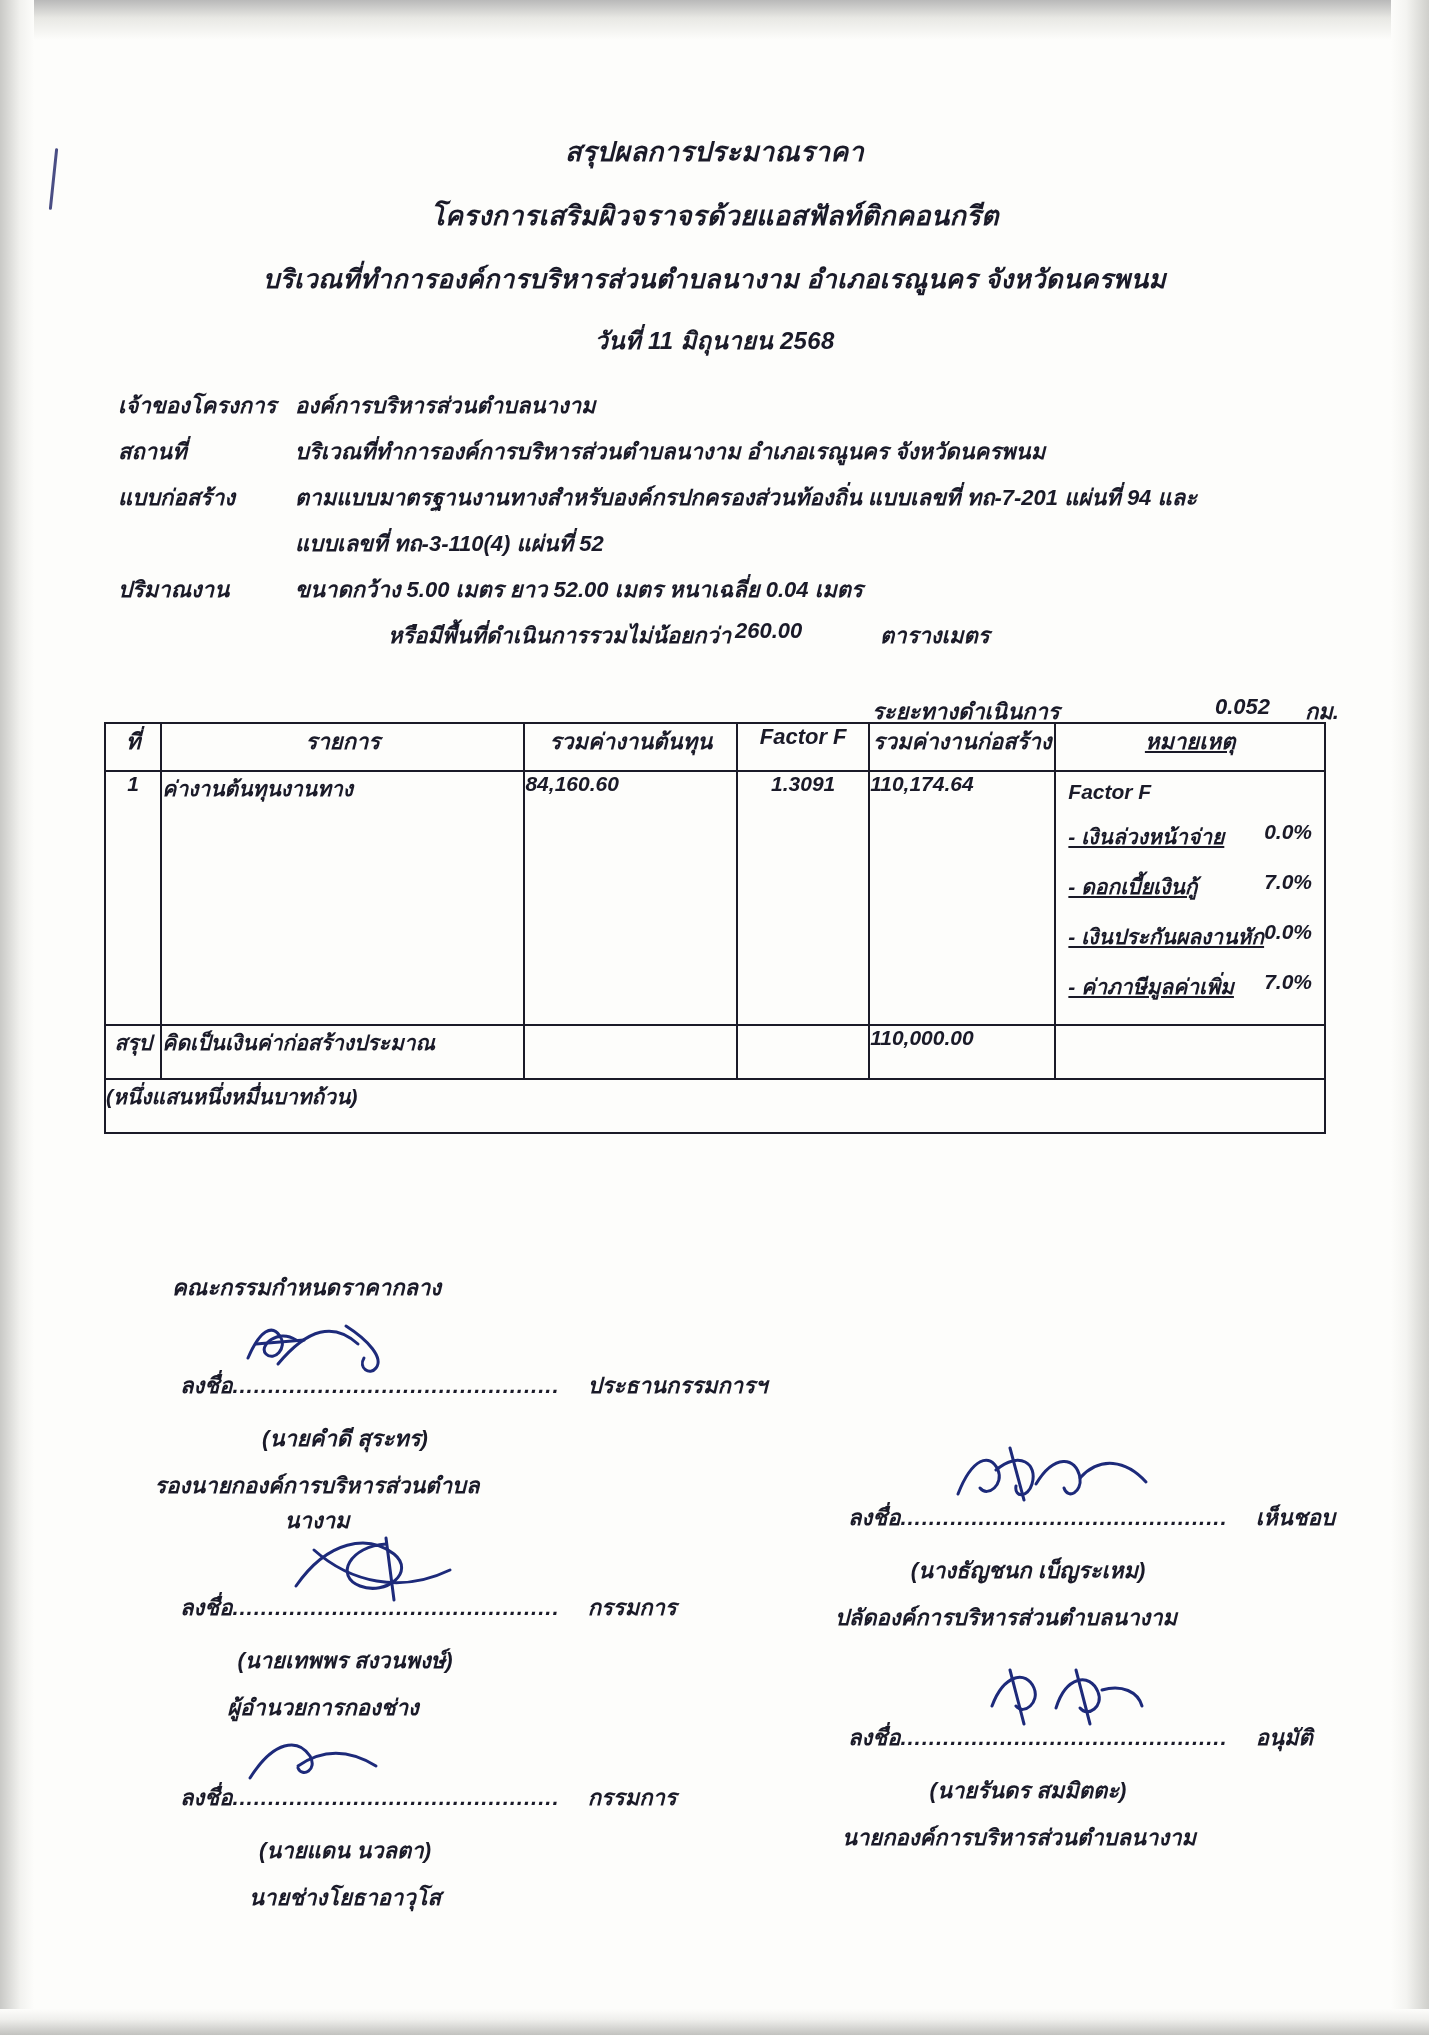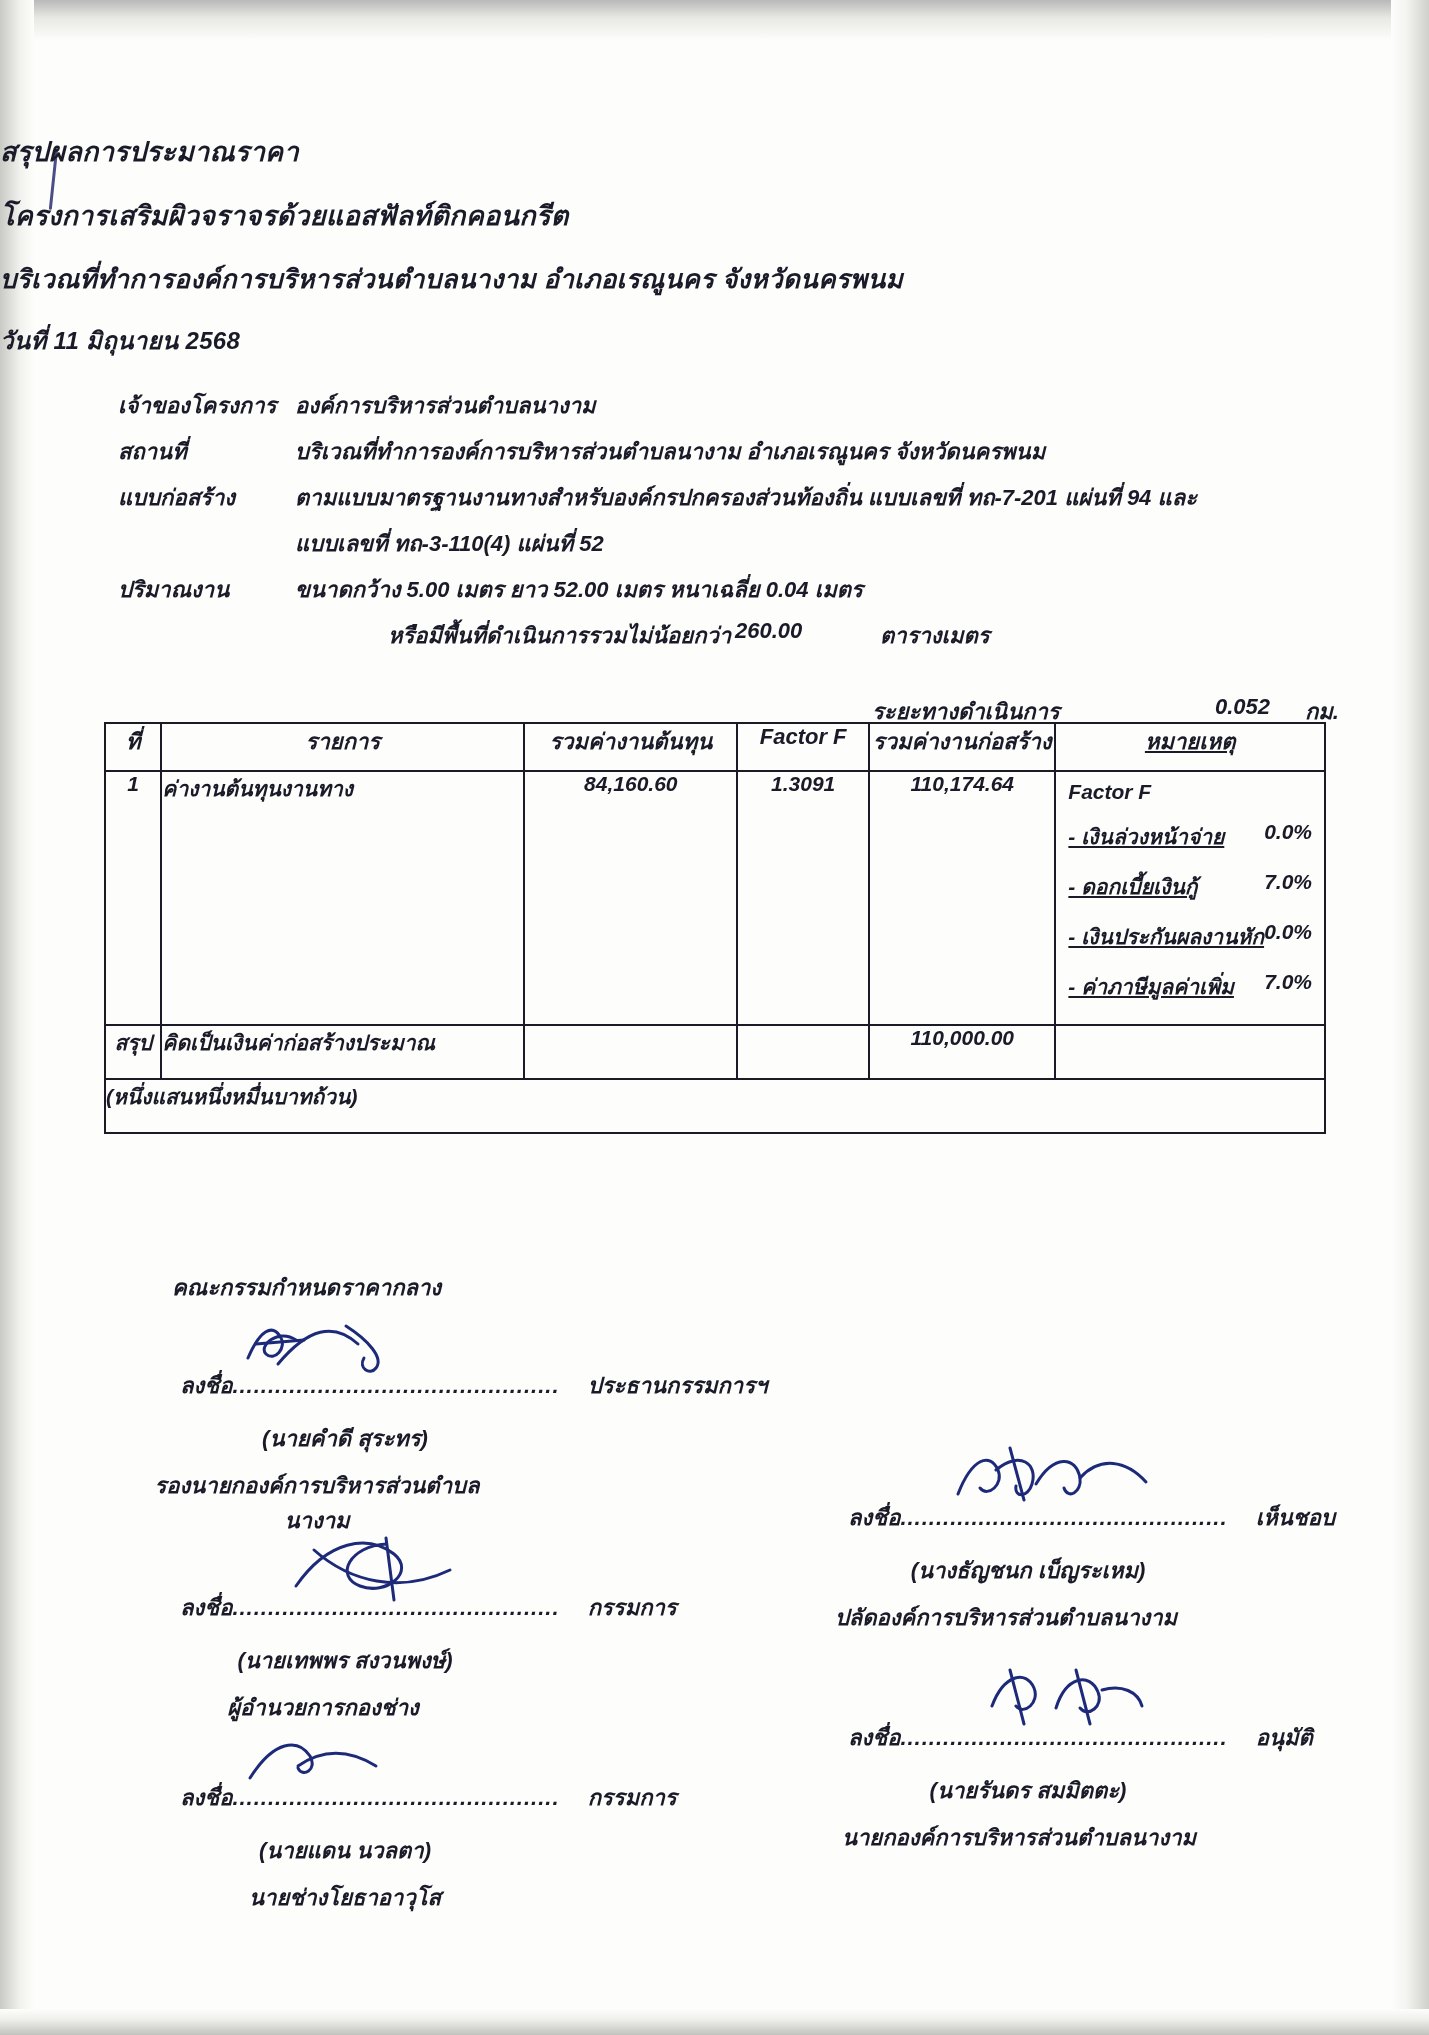--- a/index.html
+++ b/index.html
@@ -43,21 +43,21 @@
     opacity: .85;
   }
 
   .doc {
     position: absolute;
     left: 0; top: 0;
     width: 1429px; height: 2035px;
   }
 
   
-  .title-block { position: absolute; left: 0; top: 130px; width: 1429px; text-align: left; }
+  .title-block { position: absolute; left: 0; top: 130px; width: 1429px; text-align: center; }
   .title-line { font-weight: bold; font-style: italic; letter-spacing: .3px; }
   .t1 { font-size: 27px; }
   .t2 { font-size: 27px; margin-top: 21px; }
   .t3 { font-size: 26px; margin-top: 21px; }
   .t4 { font-size: 24px; margin-top: 22px; }
 
   
   .info { position: absolute; left: 0; top: 388px; width: 1429px; font-style: italic; font-weight: bold; }
   .info-row { position: relative; height: 46px; font-size: 22px; }
   .info-label { position: absolute; left: 118px; white-space: nowrap; }
@@ -88,21 +88,21 @@
   }
   .hrow td { text-align: center; height: 46px; vertical-align: middle; font-size: 22px; }
   .c-no    { width: 56px; }
   .c-item  { width: 388px; }
   .c-cost  { width: 222px; }
   .c-factor{ width: 136px; }
   .c-total { width: 192px; }
   .c-note  { width: 228px; text-decoration: underline; }
 
   .cell-pad { padding: 8px 10px; }
-  .num { text-align: center; padding-right: 16px; }
+  .num { text-align: left; padding-right: 16px; }
   .ctr { text-align: center; }
   .lft { text-align: left; padding-left: 12px; }
 
   .body-row td { height: 250px; }
   .note-list { padding: 8px 6px 4px 12px; }
   .note-head { margin-bottom: 16px; }
   .note-line { display: flex; justify-content: space-between; margin-bottom: 17px; padding-right: 6px; }
   .note-line .lbl { white-space: nowrap; text-decoration: underline; }
   .note-line .pct { white-space: nowrap; }
 

